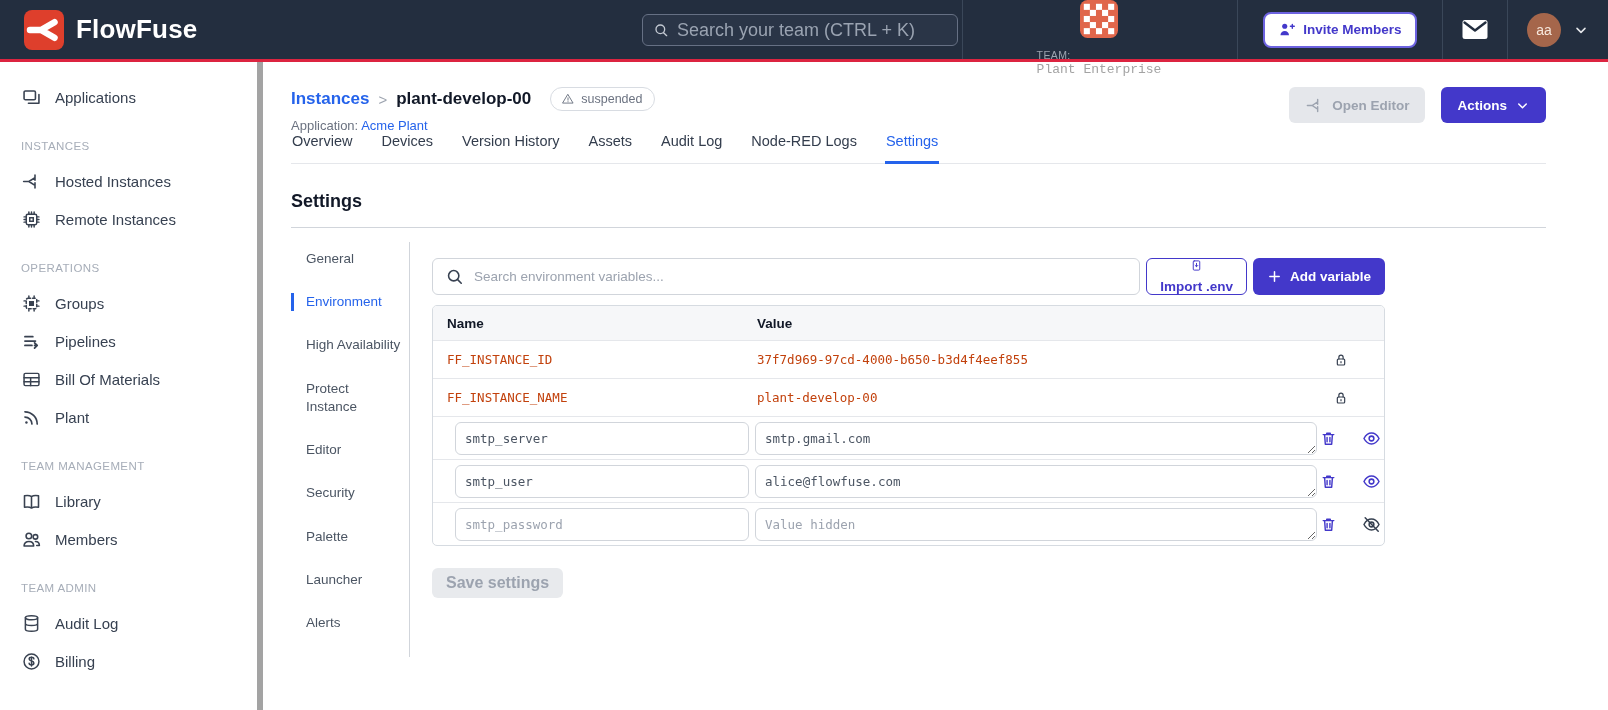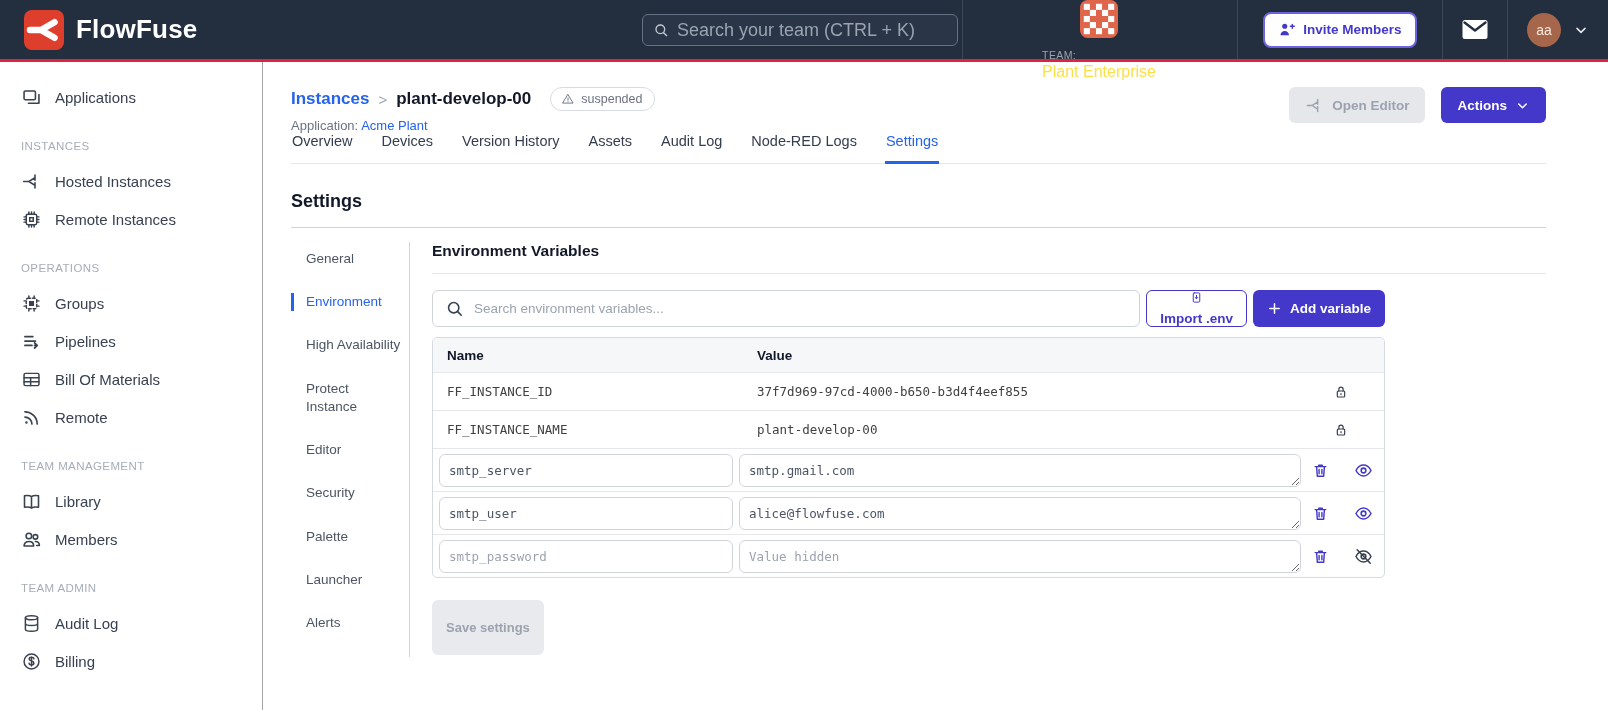--- a/index.html
+++ b/index.html
@@ -17,36 +17,36 @@
   .nav-search svg { width:16px; height:16px; color:#C4CAD3; flex:none; }
   .nav-search input { background:transparent; border:none; outline:none; color:#D1D5DB;
     font-size:18px; width:100%; font-family:"Liberation Sans", sans-serif; }
   .nav-search input::placeholder { color:#9AA3B1; }
   .nav-right { position:absolute; right:0; top:0; height:59px; display:flex; align-items:stretch; }
   .nav-seg { display:flex; align-items:center; border-left:1px solid #3A4759; }
   .team-seg { padding:0 18px 0 16px; gap:11px; width:275px;flex-direction:column; }
   .team-avatar { width:38px; height:38px; flex:none; }
   .team-text { display:flex; flex-direction:column; line-height:1.25; flex:1; }
   .team-label { font-size:10.5px; color:#9CA3AF; letter-spacing:.4px; }
-  .team-name { font-size:16px; color:#fde047; }
+  .team-name { font-size:13px; color:#a3a3a3;font-family:Liberation Mono, monospace; }
   .nav-chevron { width:16px; height:16px; color:#E5E7EB; }
   .invite-seg { padding:0 22px; width:205px; justify-content:center; }
   .invite-btn { display:flex; align-items:center; gap:8px; background:#fff; color:#4338CA;
     border:2px solid #6D63E0; border-radius:8px; height:36px; padding:0 13px;
     font-size:13.5px; font-weight:bold; font-family:"Liberation Sans", sans-serif; cursor:pointer; }
   .invite-btn svg { width:17px; height:17px; }
   .mail-seg { width:65px; justify-content:center; }
   .mail-seg svg { width:26px; height:21px; }
   .user-seg { width:101px; justify-content:center; gap:12px; }
   .user-avatar { width:34px; height:34px; border-radius:50%; background:#A5664B; color:#F6E7DC;
     font-size:14px; display:flex; align-items:center; justify-content:center; }
 
   
   .sidebar { position:absolute; top:62px; left:0; width:263px; bottom:0; background:#fff;
-    border-right:1px solid #a3a3a3; padding-top:16px; }
+    border-right:6px solid #a3a3a3; padding-top:16px; }
   .side-item { height:38px; display:flex; align-items:center; gap:13px; padding:0 21px;
     font-size:15px; color:#374151; cursor:pointer; }
   .side-item svg { width:21px; height:21px; color:#394251; flex:none; }
   .side-section { margin-top:16px; padding:8px 21px 10px; font-size:11.5px; color:#A6ADB8; letter-spacing:.4px; }
 
   
   .main { position:absolute; left:263px; top:62px; right:0; bottom:0; padding:25px 62px 0 28px; overflow:hidden; }
   .page-head { display:flex; justify-content:space-between; align-items:flex-start; }
   .breadcrumb { display:flex; align-items:center; gap:9px; font-size:17px; font-weight:bold; }
   .breadcrumb .root { color:#2563EB; cursor:pointer; }
@@ -97,37 +97,37 @@
     font-family:"Liberation Sans", sans-serif; cursor:pointer; }
   .btn-add svg { width:15px; height:15px; }
 
   .mono { font-family:"DejaVu Sans Mono", monospace; }
   .env-table { margin-top:10px; border:1px solid #D6DBE1; border-radius:5px; background:#fff; }
   .t-head { display:grid; grid-template-columns:310px 1fr 86px; background:#F6F7F9;
     border-radius:4px 4px 0 0; height:34px; align-items:center; }
   .t-head .th { padding-left:14px; font-size:13.5px; font-weight:bold; color:#111827; }
   .t-row { border-top:1px solid #E5E7EB; }
   .t-row.locked { display:grid; grid-template-columns:310px 1fr 86px; height:38px; align-items:center; }
-  .t-row.locked .t-cell { padding-left:14px; font-size:12.5px; color:#404040; }
+  .t-row.locked .t-cell { padding-left:14px; font-size:12.5px; color:#c2410c; }
   .t-actions { display:flex; align-items:center; justify-content:center; gap:25px; }
   .icon-lock { width:16px; height:16px; color:#374151; }
   .icon-trash { width:17px; height:17px; color:#4338CA; cursor:pointer; }
   .icon-eye { width:19px; height:19px; color:#4338CA; cursor:pointer; }
   .icon-eye-off { width:19px; height:19px; color:#374151; cursor:pointer; }
   .t-row.editable { display:flex; align-items:center; padding:5px 0 5px 6px; height:43px; }
   .name-input { width:294px; height:33px; border:1px solid #D1D5DB; border-radius:6px;
-    padding:0 9px; font-size:12.5px; color:#4B5563; outline:none; background:#fff; }
+    padding:0 9px; font-size:12.5px; color:#4B5563; outline:none; background:#fff;margin-left:16px; }
   .name-input.muted { color:#9CA3AF; }
   .value-input { width:562px; height:33px; border:1px solid #D1D5DB; border-radius:6px;
     margin-left:6px; padding:8px 9px 0; font-size:12.5px; color:#4B5563; outline:none;
     resize:both; overflow:hidden; line-height:16px; background:#fff; }
   .value-input::placeholder { color:#9CA3AF; }
   .t-row.editable .t-actions { flex:1; }
   .save-btn { margin-top:22px; background:#E8EAED; color:#9CA3AF; border:none; border-radius:6px;
-    padding:20px 14px; font-size:13px; font-weight:bold; font-family:"Liberation Sans", sans-serif; cursor:default; }
+    padding:6px 14px; font-size:16px; font-weight:bold; font-family:"Liberation Sans", sans-serif; cursor:default; }
 </style>
 </head>
 <body>
 
 <header class="navbar">
   <div class="brand">
     <svg class="logo" viewBox="0 0 40 40">
       <rect x="0" y="0" width="40" height="40" rx="8" fill="#DE3F2C"></rect>
       <path d="M6 20 H17 M17 20 L30.5 12.2 M17 20 L30.5 27.8" stroke="#fff" stroke-width="6.5" fill="none" stroke-linecap="round" stroke-linejoin="round"></path>
     </svg>
@@ -239,21 +239,21 @@
       <rect x="3.5" y="5" width="17" height="14" rx="1.5"></rect>
         <path d="M3.5 10h17 M3.5 14.5h17 M11 10v9"></path>
     </svg>
     <span>Bill Of Materials</span>
   </div>
   <div class="side-item">
     <svg viewBox="0 0 24 24" fill="none" stroke="currentColor" stroke-width="1.9" stroke-linecap="round">
       <circle cx="6.2" cy="17.8" r="1.4" fill="currentColor" stroke="none"></circle>
       <path d="M4.5 11.5a8 8 0 0 1 8 8 M4.5 5.5a14 14 0 0 1 14 14"></path>
     </svg>
-    <span>Remote</span>
+    <span>Plant</span>
   </div>
 
   <div class="side-section">TEAM MANAGEMENT</div>
   <div class="side-item">
     <svg viewBox="0 0 24 24" fill="none" stroke="currentColor" stroke-width="1.8" stroke-linecap="round" stroke-linejoin="round">
       <path d="M12 6.5C10 5 7 5 4 5.5v13c3-.5 6-.5 8 1 2-1.5 5-1.5 8-1v-13c-3-.5-6-.5-8 1z M12 6.5v13"></path>
     </svg>
     <span>Library</span>
   </div>
   <div class="side-item">
@@ -338,21 +338,20 @@
       <div class="snav-item">High Availability</div>
       <div class="snav-item">Protect Instance</div>
       <div class="snav-item">Editor</div>
       <div class="snav-item">Security</div>
       <div class="snav-item">Palette</div>
       <div class="snav-item">Launcher</div>
       <div class="snav-item">Alerts</div>
     </nav>
 
     <div class="settings-content">
-      <h3 class="env-title">Environment Variables</h3>
 
       <div class="env-wrap">
         <div class="env-toolbar">
           <div class="env-search">
             <svg viewBox="0 0 24 24" fill="none" stroke="currentColor" stroke-width="2" stroke-linecap="round">
               <circle cx="11" cy="11" r="6.5"></circle>
                 <path d="M16 16l4.5 4.5"></path>
             </svg>
             <input placeholder="Search environment variables..." style="">
           </div>

